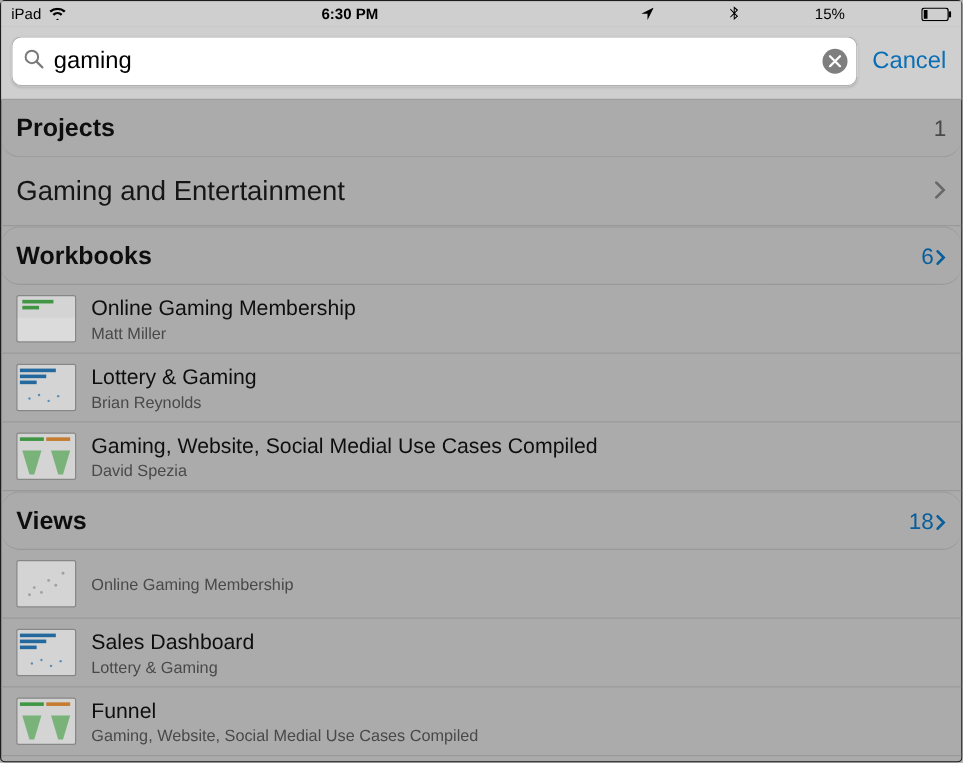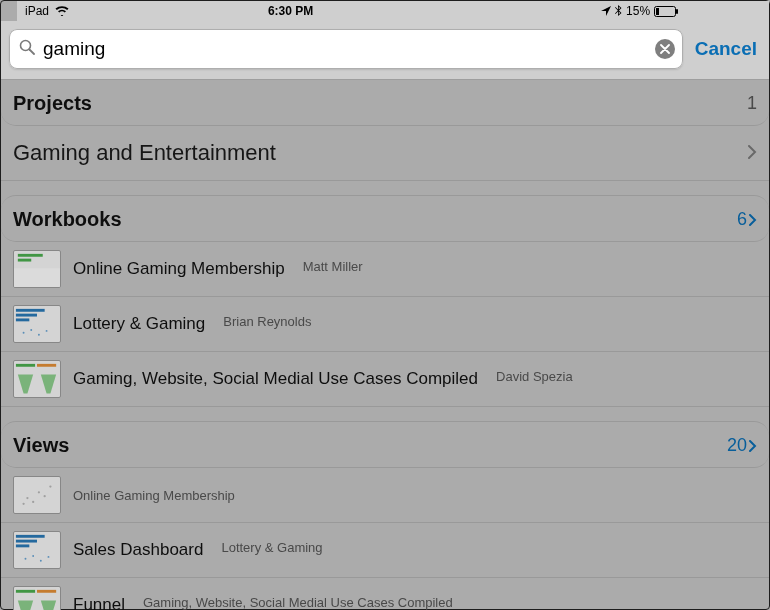--- a/index.html
+++ b/index.html
@@ -22,25 +22,24 @@
   
   .status-bar {
     display: flex;
     align-items: center;
     height: 20px;
     padding: 0 8px;
     font-size: 12px;
     font-weight: 500;
     color: #000;
     background: #cfcfcf;
-    margin-left: 16px;
   }
   .status-left { display: flex; align-items: center; gap: 6px; width: 33%; }
   .status-center { width: 34%; font-weight: 600; }
-  .status-right { display: flex; justify-content: center; align-items: center; gap: 4px; width: 33%; }
+  .status-right { display: flex; justify-content: space-between; align-items: center; gap: 4px; width: 33%; }
   .wifi-icon, .loc-icon, .bt-icon, .battery-icon { display: inline-flex; align-items: center; }
 
   
   .search-row {
     display: flex;
     align-items: center;
     padding: 8px 10px 10px 8px;
     background: #cfcfcf;
     gap: 10px;
     border-bottom: 1px solid #9e9e9e;
@@ -70,36 +69,35 @@
     background: #7f7f7f;
     display: flex; align-items: center; justify-content: center;
     cursor: pointer;
     flex-shrink: 0;
   }
   .cancel-link {
     color: #0a6eb4;
     font-size: 19px;
     cursor: pointer;
     padding: 0 2px;
-    font-weight: bold;
   }
 
   
   .section-header {
     display: flex;
     align-items: center;
     justify-content: space-between;
     padding: 12px 12px 10px 12px;
     font-size: 20px;
     font-weight: 600;
     color: #111;
     border-bottom: 1px solid #b3b3b3;
     border-radius: 15px;
   }
-  .section-header.with-gap { margin-top: 14px; border-top: 1px solid #b3b3b3; }
+  .section-header.with-gap { border-top: 1px solid #b3b3b3; }
   .section-count {
     font-size: 18px;
     font-weight: 500;
     color: #555;
     display: inline-flex;
     align-items: center;
     gap: 2px;
   }
   .section-count.link { color: #0a6eb4; }
 
@@ -121,21 +119,21 @@
     width: 48px;
     height: 38px;
     background: #f7f7f7;
     border: 1px solid #9e9e9e;
     border-radius: 2px;
     position: relative;
     overflow: hidden;
     flex-shrink: 0;
   }
   .thumb svg { position: absolute; inset: 0; }
-  .row-text { display: flex; flex-direction: row; gap: 18px; flex: 1; }
+  .row-text { display: flex; flex-direction: column; gap: 2px; flex: 1; }
   .row-title {
     font-size: 17px;
     font-weight: 500;
     color: #111;
   }
   .row-sub {
     font-size: 13px;
     color: #555;
   }
   .chev { color: #7a7a7a; font-size: 18px; }
@@ -271,21 +269,21 @@
   </div>
   <div class="row-text">
     <span class="row-title">Gaming, Website, Social Medial Use Cases Compiled</span>
     <span class="row-sub">David Spezia</span>
   </div>
 </div>
 
 <div class="section-header with-gap">
   <span>Views</span>
   <span class="section-count link">
-    <span>20</span>
+    <span>18</span>
     <svg width="8" height="12" viewBox="0 0 8 12">
           <path d="M1 1 L6 6 L1 11" fill="none" stroke="#0a6eb4" stroke-width="2" stroke-linecap="round"></path>
         </svg>
   </span>
 </div>
 
 <div class="row">
   <div class="thumb">
     <svg viewBox="0 0 48 38">
           <circle cx="10" cy="28" r="1.2" fill="#bbb"></circle>

